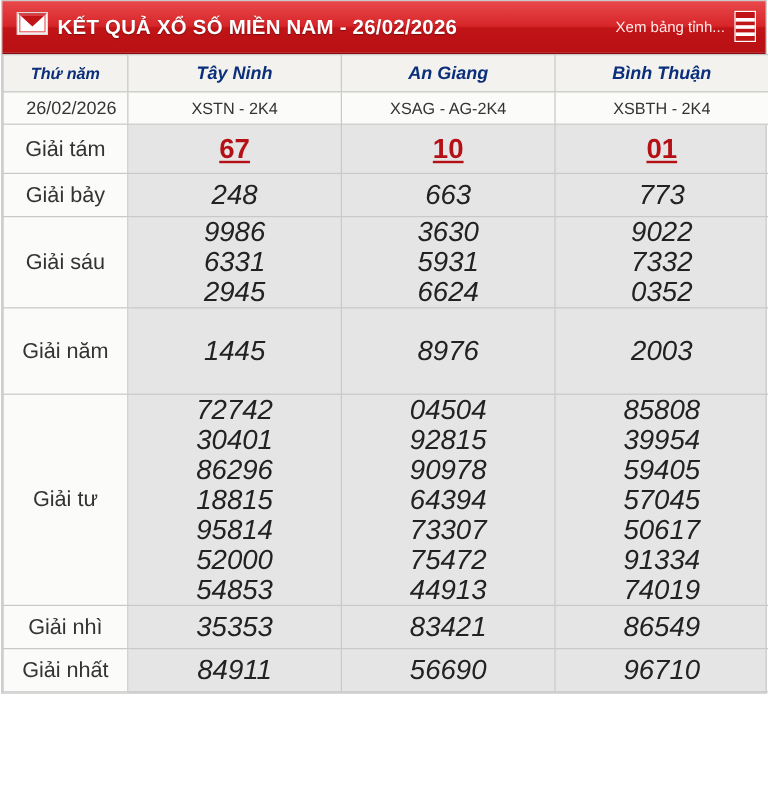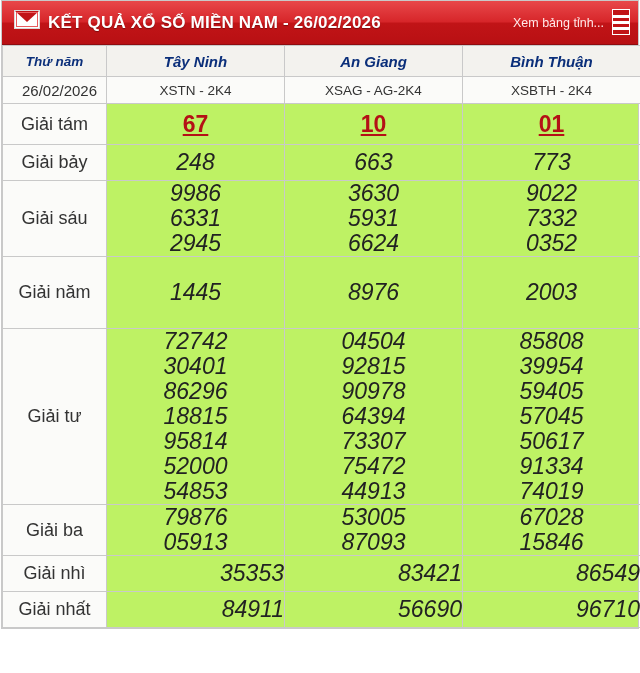--- a/index.html
+++ b/index.html
@@ -12,21 +12,21 @@
     background: #ffffff;
     font-family: "Liberation Sans", sans-serif;
     color: #222;
     overflow: hidden;
   }
   .page {
     width: 638px;
     margin: 0 auto;
     border: 1px solid #c9c9c9;
     box-sizing: border-box;
-    background: #bef264;
+    background: #e5e5e5;
   }
   
   .header {
     position: relative;
     height: 44px;
     background: linear-gradient(to bottom, #e8484a 0%, #d7262a 48%, #c11417 52%, #b81013 100%);
     border-bottom: 1px solid #8e0c0f;
     display: flex;
     align-items: center;
     box-sizing: border-box;
@@ -155,21 +155,21 @@
   }
   .special {
     font-size: 27px;
     font-weight: bold;
     color: #b41016;
     padding: 6px 0;
     line-height: 34px;
   }
   .r-giai-bay .num { padding: 5px 0; }
   .r-giai-nam .num { padding: 23px 0; }
-  .r-giai-nhi .num, .r-giai-nhat .num { padding: 5px 0; text-align: right; }
+  .r-giai-nhi .num, .r-giai-nhat .num { padding: 5px 0; }
 </style>
 </head>
 <body>
 
 <div class="page">
 
   <div class="header">
     <span class="envelope-icon"></span>
     <span class="header-title">KẾT QUẢ XỔ SỐ MIỀN NAM - 26/02/2026</span>
     <span class="header-note">Xem bảng tỉnh...</span>
@@ -285,35 +285,20 @@
           <span class="n">85808</span>
           <span class="n">39954</span>
           <span class="n">59405</span>
           <span class="n">57045</span>
           <span class="n">50617</span>
           <span class="n">91334</span>
           <span class="n">74019</span>
         </td>
       </tr>
 
-      <tr class="r-giai-ba">
-        <td class="row-label">Giải ba</td>
-        <td class="num">
-          <span class="n">79876</span>
-          <span class="n">05913</span>
-        </td>
-        <td class="num">
-          <span class="n">53005</span>
-          <span class="n">87093</span>
-        </td>
-        <td class="num">
-          <span class="n">67028</span>
-          <span class="n">15846</span>
-        </td>
-      </tr>
 
       <tr class="r-giai-nhi">
         <td class="row-label">Giải nhì</td>
         <td class="num">
           <span class="n">35353</span>
         </td>
         <td class="num">
           <span class="n">83421</span>
         </td>
         <td class="num">

